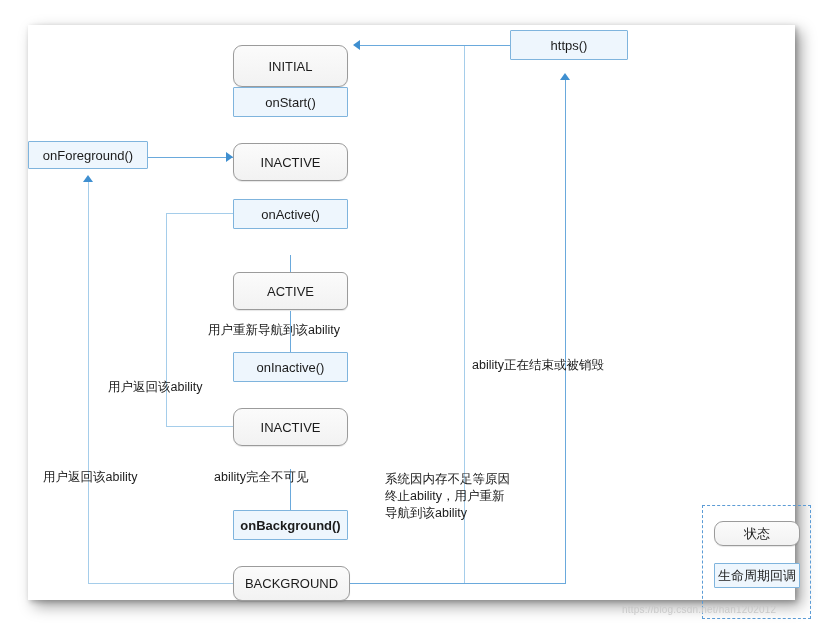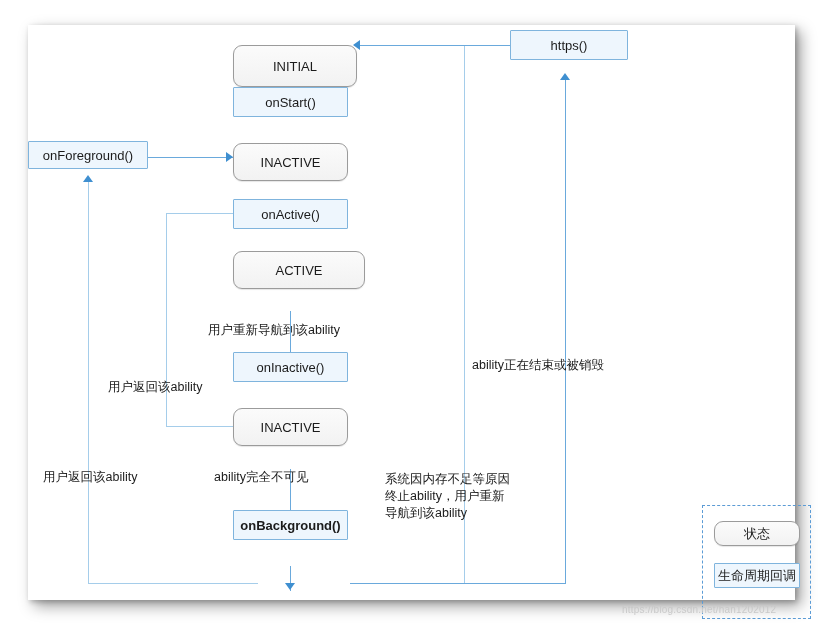--- a/index.html
+++ b/index.html
@@ -116,52 +116,55 @@
     <div class="ln h pale" style="left:322px;top:558px;width:115px;"></div>
     <div class="ln v pale" style="left:436px;top:20px;height:539px;"></div>
 
     <div class="ln h" style="left:322px;top:558px;width:216px;"></div>
     <div class="ln v" style="left:537px;top:55px;height:504px;"></div>
     <div class="arw up" style="left:532px;top:48px;"></div>
 
     <div class="ln h" style="left:330px;top:20px;width:152px;"></div>
     <div class="arw left" style="left:325px;top:15px;"></div>
 
-    <div class="node state" style="left:205px;top:20px;width:124px;height:42px;">
+    <div class="node state" style="left:205px;top:20px;width:115px;height:42px;">
       <span>INITIAL</span>
     </div>
 
     <div class="node callback" style="left:205px;top:62px;width:115px;height:30px;justify-content:center;">
       <span>onStart()</span>
     </div>
 
     <div class="node state" style="left:205px;top:118px;width:115px;height:38px;">
       <span>INACTIVE</span>
     </div>
 
     <div class="node callback" style="left:205px;top:174px;width:115px;height:30px;">
       <span>onActive()</span>
     </div>
 
-    <div class="node state" style="left:205px;top:226px;width:132px;height:38px;">
+    <div class="node state" style="left:205px;top:247px;width:115px;height:38px;border-radius:6px;">
       <span>ACTIVE</span>
     </div>
 
     <div class="node callback" style="left:205px;top:327px;width:115px;height:30px;">
       <span>onInactive()</span>
     </div>
 
     <div class="node state" style="left:205px;top:383px;width:115px;height:38px;">
       <span>INACTIVE</span>
     </div>
 
     <div class="node callback" style="left:205px;top:485px;width:115px;height:30px;font-weight:bold;">
       <span>onBackground()</span>
     </div>
 
+    <div class="node state" style="left:205px;top:541px;width:117px;height:35px;">
+      <span>BACKGROUND</span>
+    </div>
 
     <div class="node callback" style="left:0px;top:116px;width:120px;height:28px;">
       <span>onForeground()</span>
     </div>
 
     <div class="node callback" style="left:482px;top:5px;width:118px;height:30px;">
       <span>https()</span>
     </div>
 
     <div class="elabel" style="left:180px;top:297px;">用户重新导航到该ability</div>

